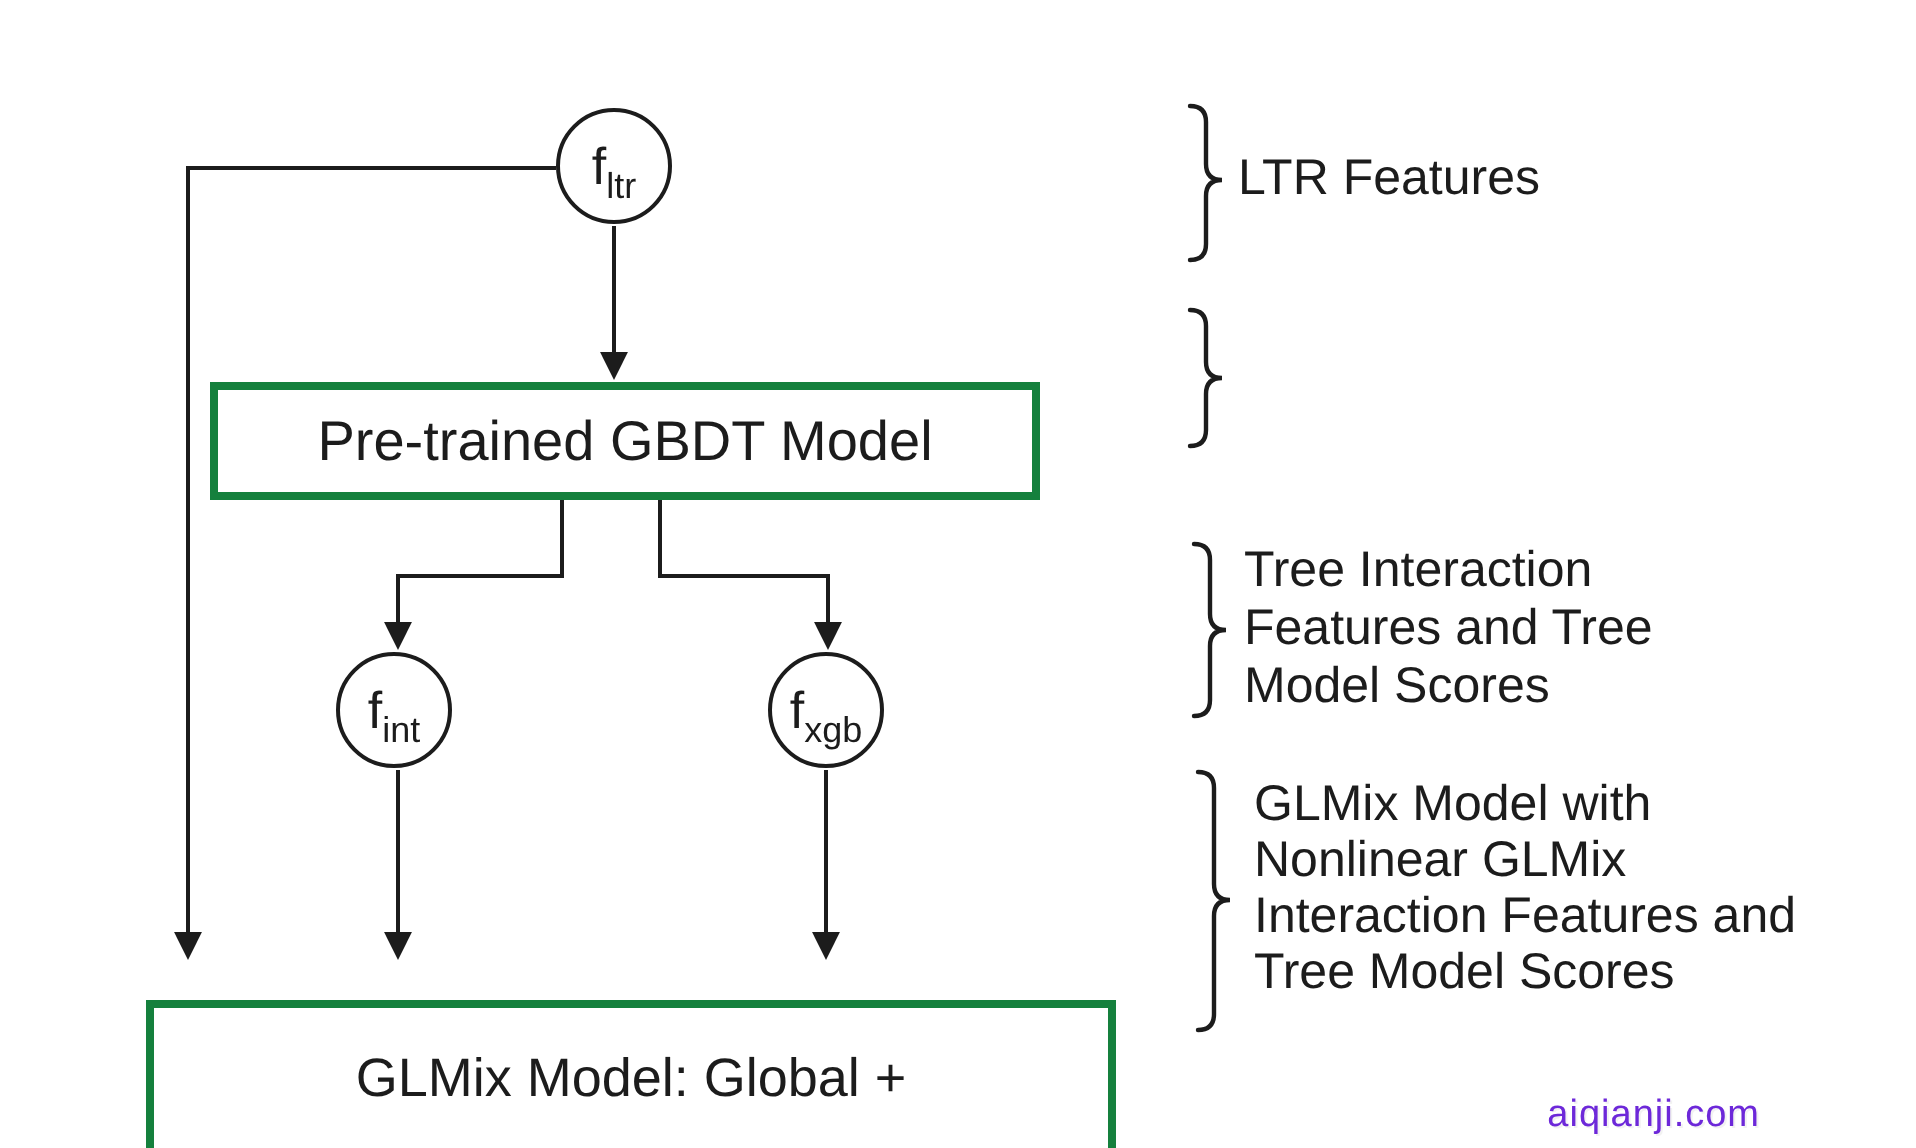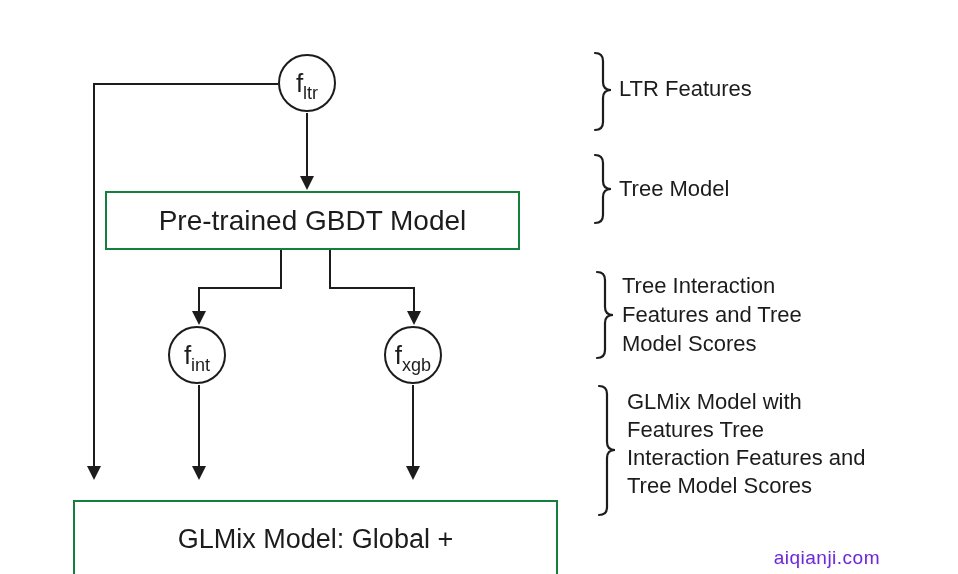--- a/index.html
+++ b/index.html
@@ -36,21 +36,21 @@
     font-size: 26px;
     line-height: 1;
   }
   .node-circle .sub {
     font-size: 18px;
     position: relative;
     top: 7px;
   }
   .node-box {
     position: absolute;
-    border: 2px solid #15803d;
+    border: 4px solid #15803d;
     background: #ffffff;
     box-sizing: border-box;
     display: flex;
     flex-direction: column;
     align-items: center;
     justify-content: center;
     text-align: center;
   }
   .box-gbdt {
     left: 105px; top: 191px;
@@ -58,21 +58,21 @@
     font-size: 28px;
   }
   .box-glmix {
     left: 73px; top: 500px;
     width: 485px; height: 78px;
     font-size: 27px;
     line-height: 36px;
   }
   .side-label {
     position: absolute;
-    font-size: 22px;
+    font-size: 25px;
     line-height: 28px;
     white-space: nowrap;
     color: #1c1c1c;
   }
   .lbl-0 { left: 619px; top: 75px; }
   .lbl-1 { left: 619px; top: 175px; }
   .lbl-2 { left: 622px; top: 271px; line-height: 29px; }
   .lbl-3 { left: 627px; top: 388px; }
   .side-label div { display: block; }
   .watermark {
@@ -131,32 +131,29 @@
   </div>
 
   <div class="node-box box-glmix">
     <span>GLMix Model: Global +</span>
   </div>
 
   <div class="side-label lbl-0">
     <div>LTR Features</div>
   </div>
 
-  <div class="side-label lbl-1">
-    <div>Tree Model</div>
-  </div>
 
   <div class="side-label lbl-2">
     <div>Tree Interaction</div>
     <div>Features and Tree</div>
     <div>Model Scores</div>
   </div>
 
   <div class="side-label lbl-3">
     <div>GLMix Model with</div>
-    <div>Features Tree</div>
+    <div>Nonlinear GLMix</div>
     <div>Interaction Features and</div>
     <div>Tree Model Scores</div>
   </div>
 
   <div class="watermark">aiqianji.com</div>
 
 </div>
 
 </body></html>

